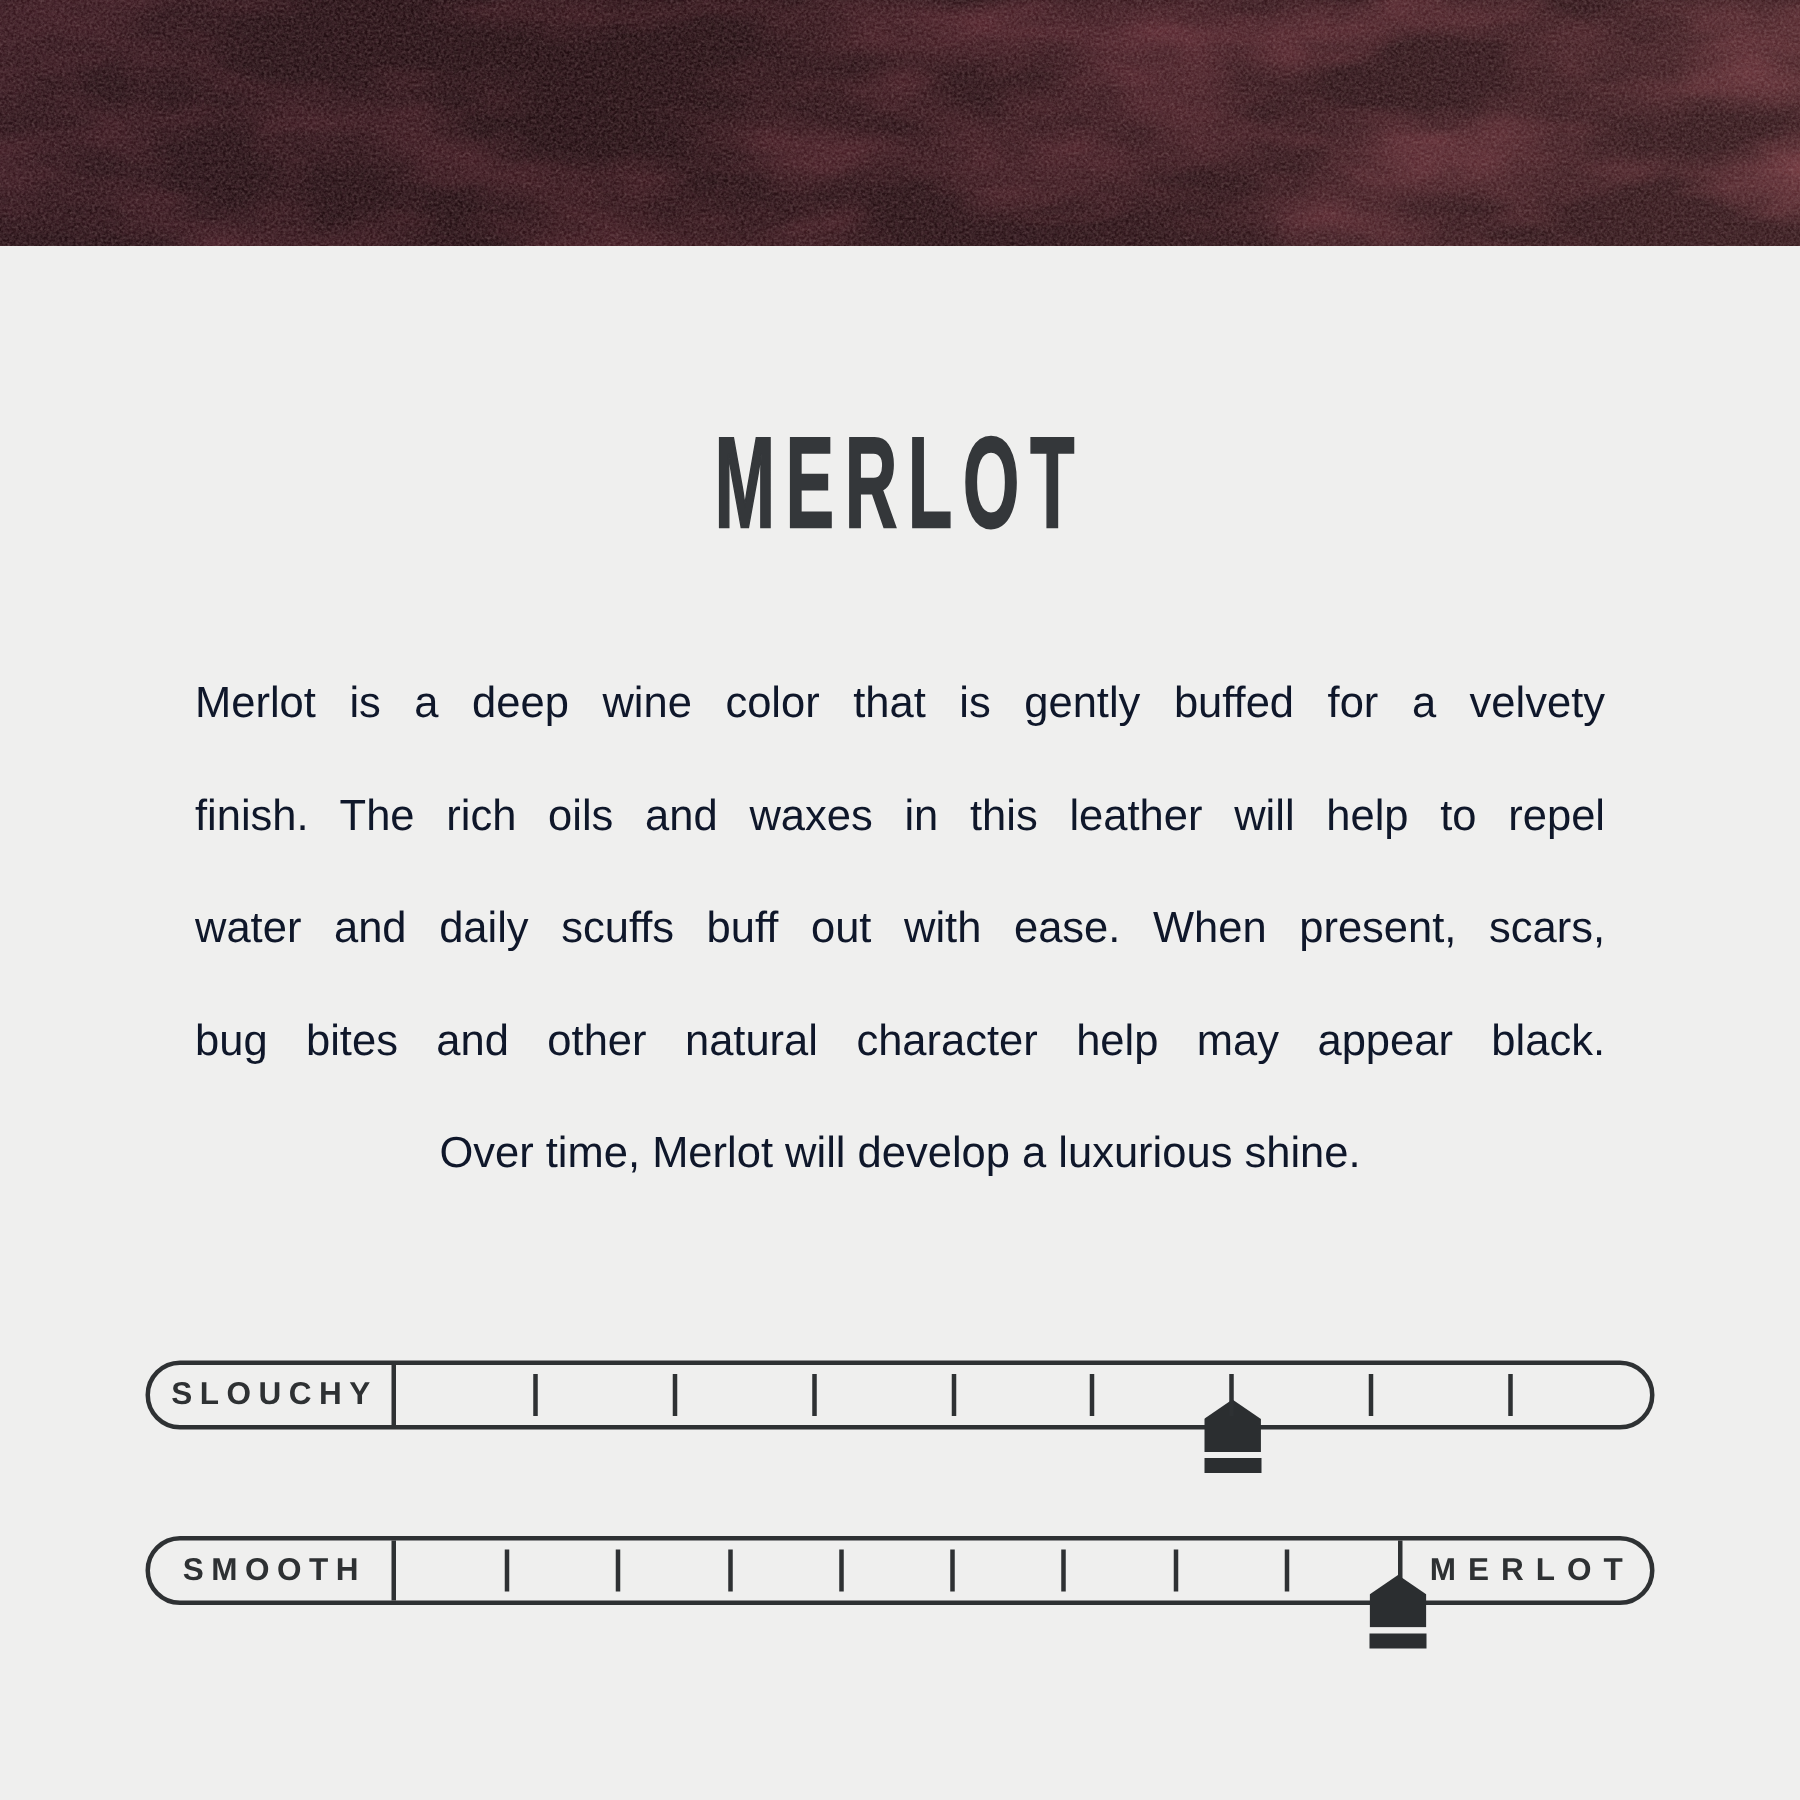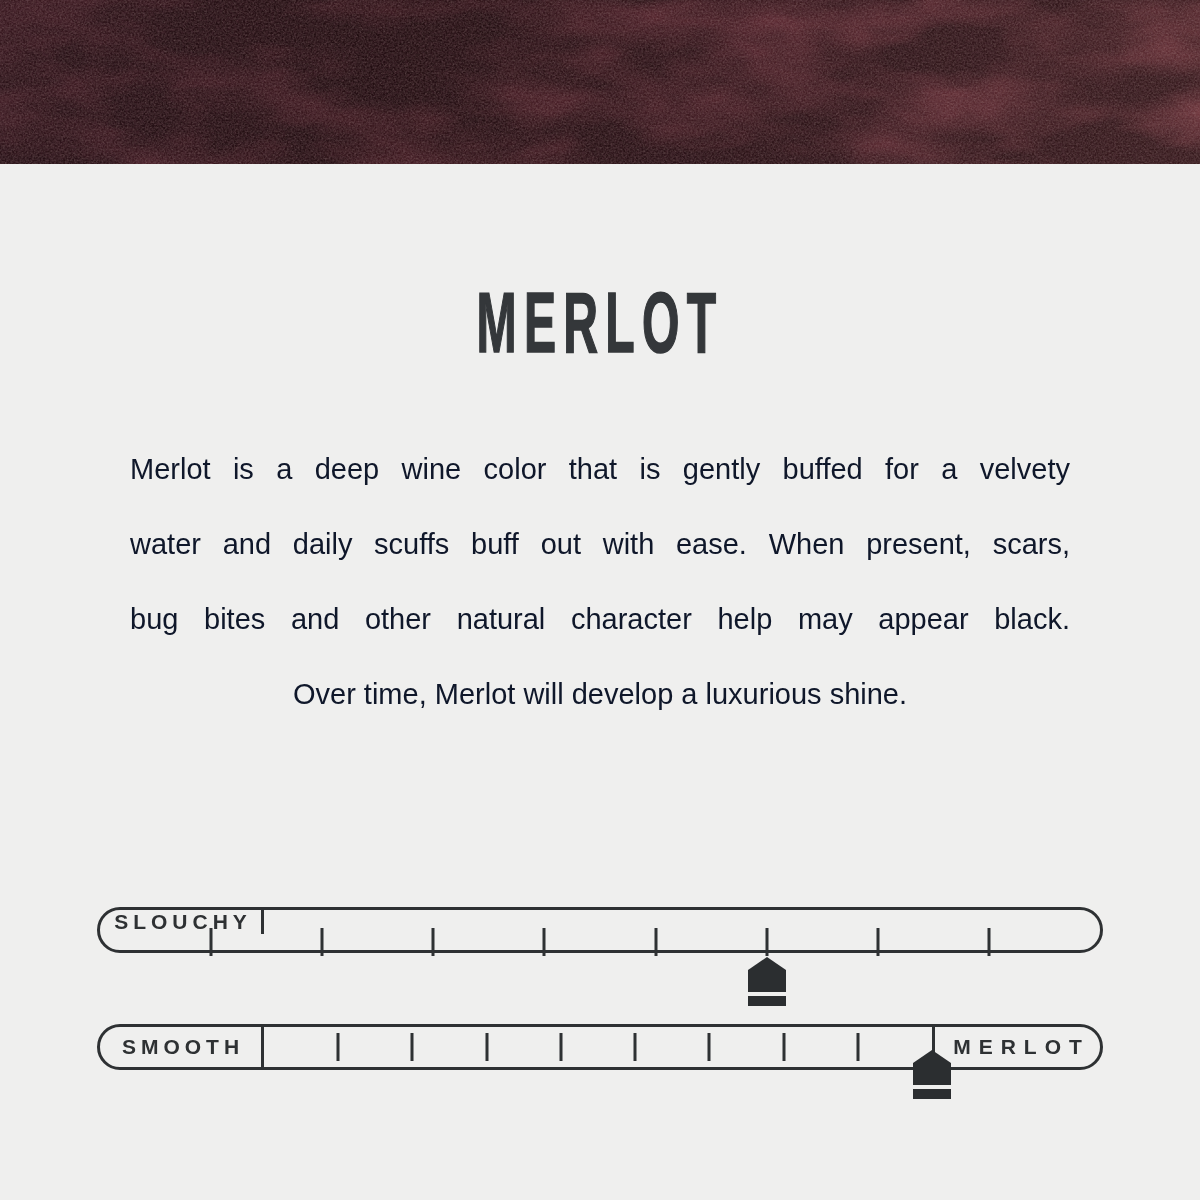--- a/index.html
+++ b/index.html
@@ -66,21 +66,21 @@
     position: absolute;
     left: 97px;
     width: 1006px;
     height: 46px;
     box-sizing: border-box;
     border: 3px solid #2e3133;
     border-radius: 23px;
     display: flex;
     background: transparent;
   }
-  .slider.s1 { top: 907px; flex-direction: column; }
+  .slider.s1 { top: 907px; }
   .slider.s2 { top: 1024px; }
 
   .zone {
     box-sizing: border-box;
     display: flex;
     align-items: center;
     justify-content: center;
   }
   .zone.left  { width: 164px; border-right: 3px solid #2e3133; }
   .zone.right { width: 168px; border-left: 3px solid #2e3133; }
@@ -158,20 +158,21 @@
       <rect width="1200" height="164" fill="#33141b" filter="url(#mottle)" opacity="0.55"></rect>
       <rect width="1200" height="164" fill="#c79a92" filter="url(#grain)" opacity="0.30"></rect>
       <rect width="1200" height="164" fill="#1f0c10" filter="url(#grain2)" opacity="0.35"></rect>
     </svg>
   </div>
 
   <h1 class="title">MERLOT</h1>
 
   <div class="description">
     <div class="line">Merlot is a deep wine color that is gently buffed for a velvety</div>
+    <div class="line">finish. The rich oils and waxes in this leather will help to repel</div>
     <div class="line">water and daily scuffs buff out with ease. When present, scars,</div>
     <div class="line">bug bites and other natural character help may appear black.</div>
     <div class="line center">Over time, Merlot will develop a luxurious shine.</div>
   </div>
 
   <div class="slider s1">
     <div class="zone left">
       <span class="scale-label">SLOUCHY</span>
     </div>
     <div class="zone ticks">

